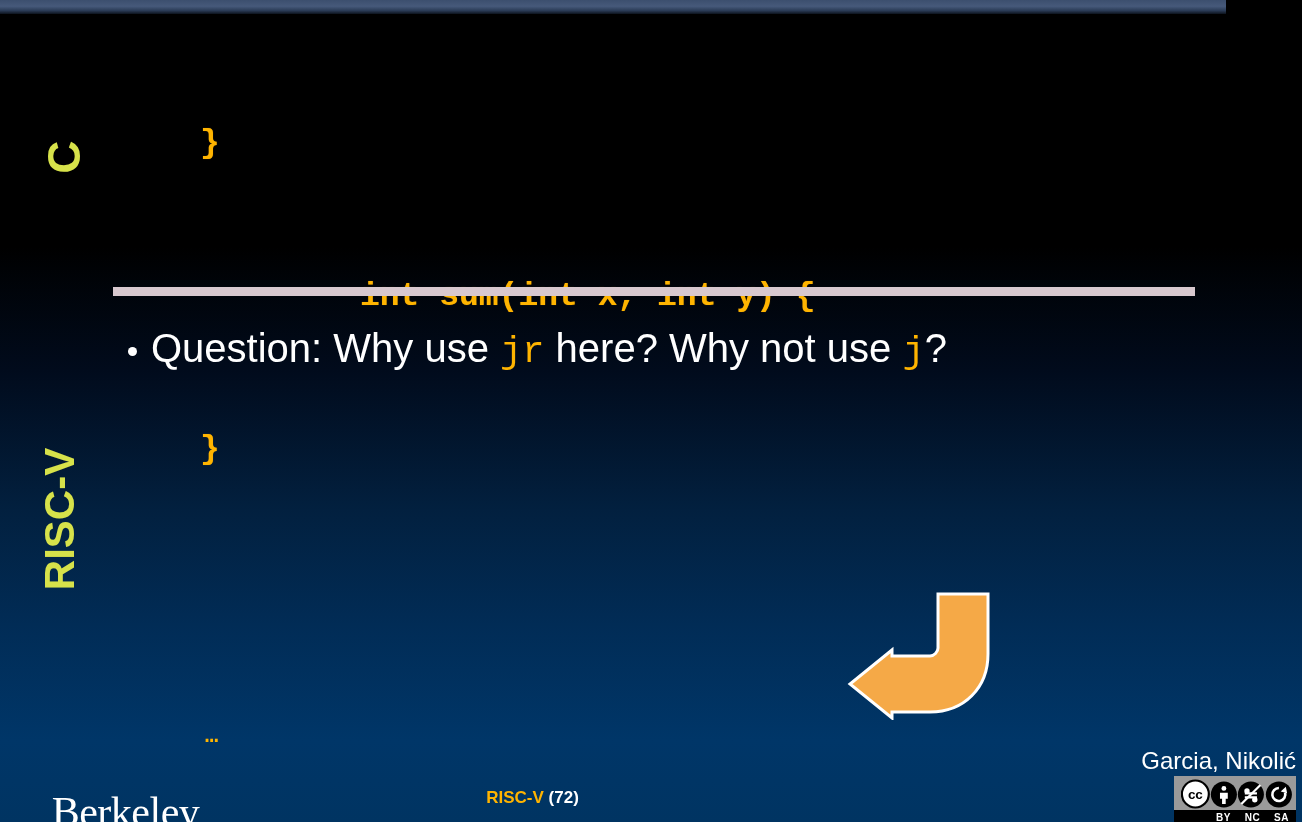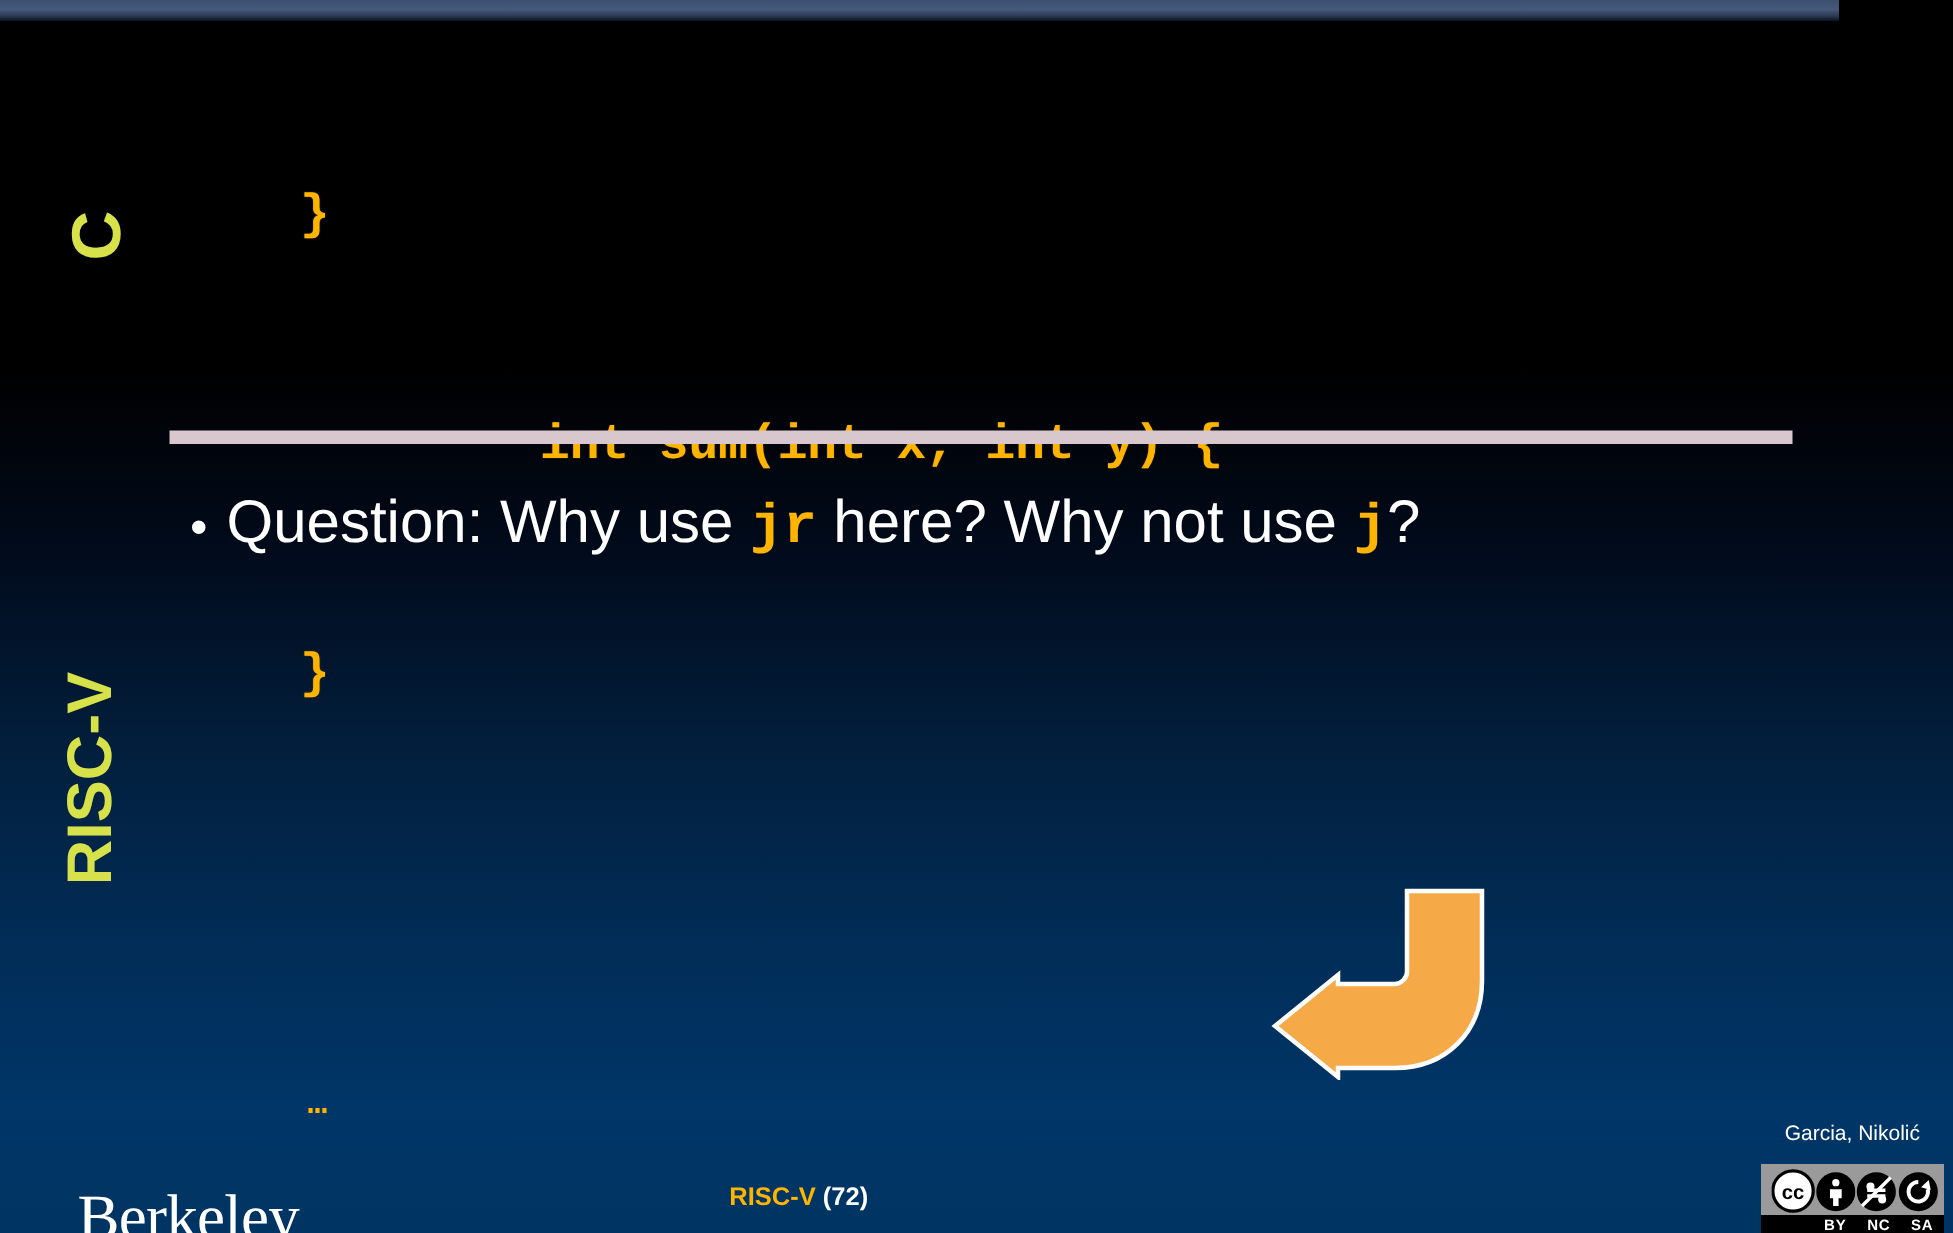--- a/index.html
+++ b/index.html
@@ -127,21 +127,21 @@
     top: 325px;
     width: 1170px;
   }
   #a-bullet {
     left: 128px;
     top: 418px;
     width: 1175px;
   }
   .mono-amber {
     font-family: "Liberation Mono", monospace;
-    font-weight: bold;
+    font-weight: normal;
     color: #ffb400;
     font-size: 37px;
   }
   .mono-cyan {
     font-family: "Liberation Mono", monospace;
     font-weight: bold;
     color: #7ff3f3;
     font-size: 37px;
   }
 
@@ -200,24 +200,24 @@
     font-size: 17px;
     font-weight: bold;
     font-family: "Liberation Sans", sans-serif;
   }
   #footer-center .fa { color: #ffb400; }
   #footer-center .fb { color: #ffffff; }
 
   
   #authors {
     position: absolute;
-    right: 22px;
+    right: 6px;
     top: 747px;
     color: #ffffff;
-    font-size: 14px;
+    font-size: 24px;
     font-family: "Liberation Sans", sans-serif;
     white-space: nowrap;
   }
 
   
   #cc {
     position: absolute;
     right: 6px;
     top: 776px;
     width: 122px;

